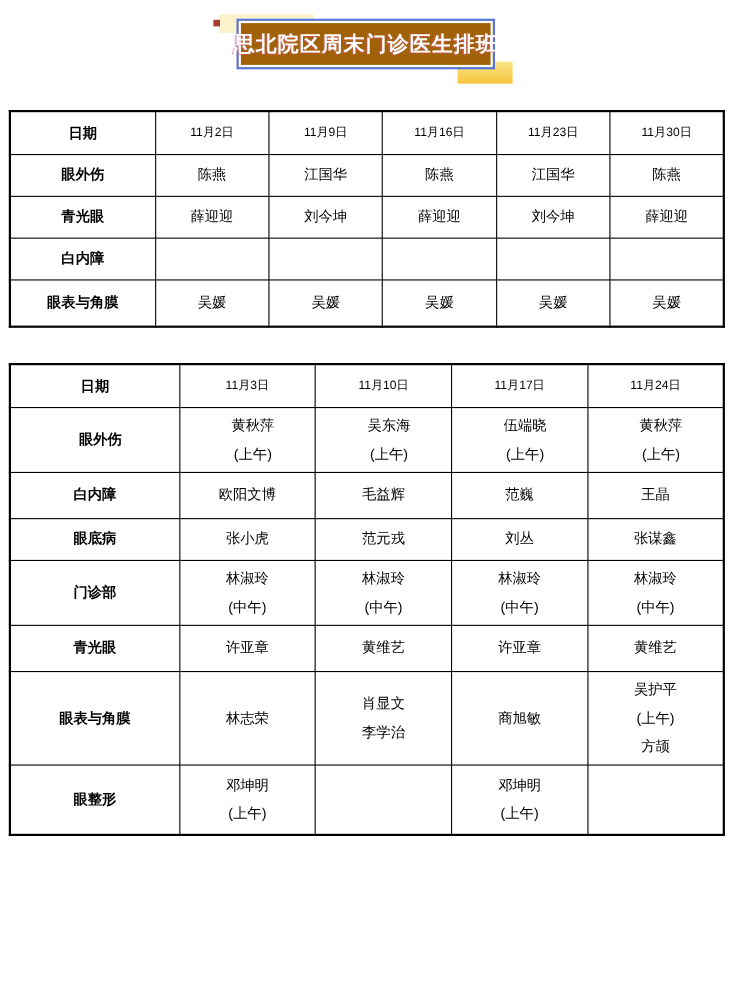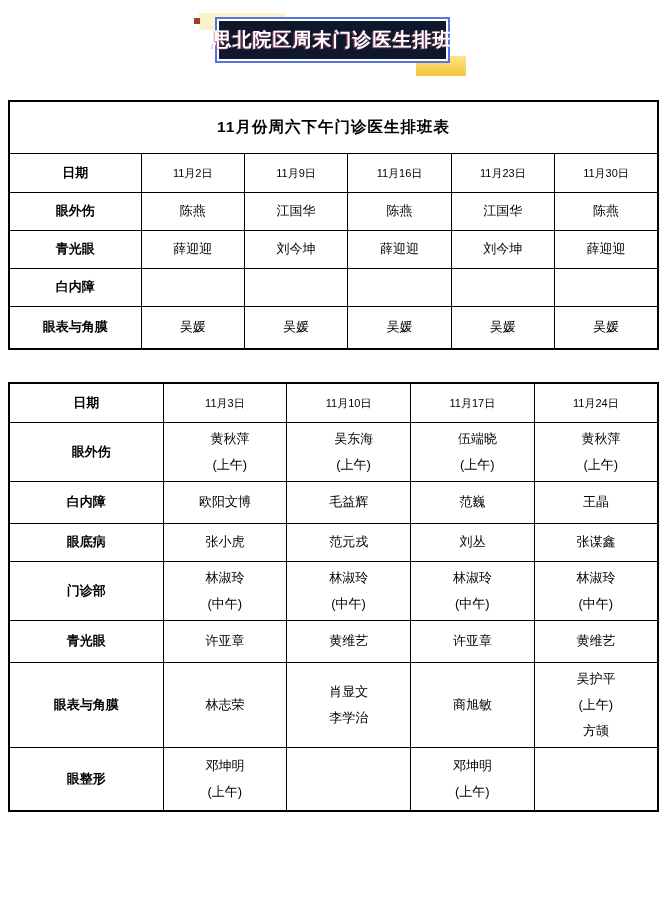--- a/index.html
+++ b/index.html
@@ -54,38 +54,35 @@
 </style>
 </head>
 <body>
 
 <div>
 
   <header class="banner-wrap">
     <div class="accent-cream" style="background: rgb(251, 242, 203);"></div>
     <div class="accent-red" style="background: rgb(166, 61, 47);"></div>
     <div class="accent-gold" style="background: linear-gradient(rgb(252, 229, 136), rgb(244, 197, 60));"></div>
-    <div class="banner" style="background: #0f172a; box-shadow: rgb(86, 116, 223) 0px 0px 0px 2px;">
+    <div class="banner" style="background: #a16207; box-shadow: rgb(86, 116, 223) 0px 0px 0px 2px;">
       <span class="banner-title">思北院区周末门诊医生排班</span>
     </div>
   </header>
 
   <table class="sched t1">
     <colgroup>
         <col style="width:132px">
         <col>
         <col>
         <col>
         <col>
         <col>
       </colgroup>
     <thead>
-      <tr class="t-title">
-          <th colspan="6">11月份周六下午门诊医生排班表</th>
-        </tr>
       <tr class="t-head">
           <th class="label-col">日期</th>
           <th class="date-col">11月2日</th>
           <th class="date-col">11月9日</th>
           <th class="date-col">11月16日</th>
           <th class="date-col">11月23日</th>
           <th class="date-col">11月30日</th>
         </tr>
     </thead>
     <tbody class="t-body">

